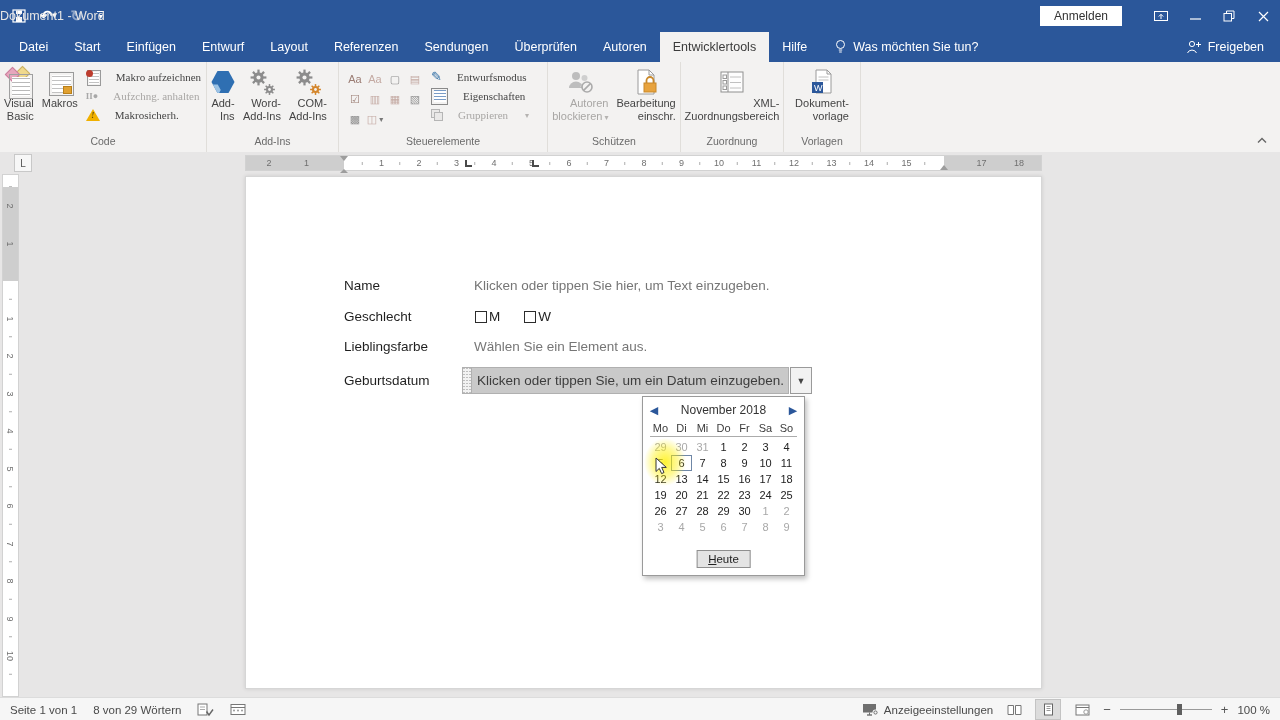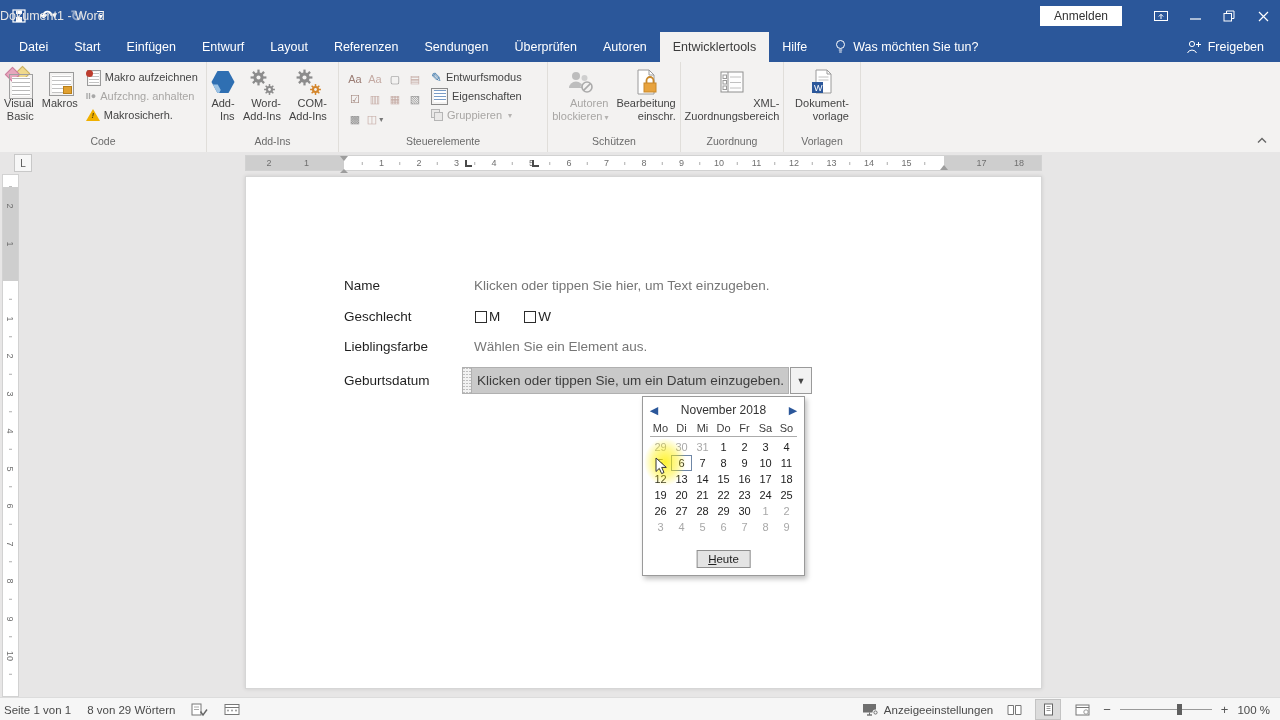--- a/index.html
+++ b/index.html
@@ -30,21 +30,21 @@
   
   .ribbon{position:absolute;left:0;top:62px;width:1280px;height:90px;background:#f3f2f1;border-bottom:1px solid #dedcd9;display:flex;}
   .rgroup{position:relative;border-right:1px solid #e0deda;display:flex;flex-direction:column;}
   .rg-body{display:flex;flex:1;padding-top:2px;}
   .rg-label{height:17px;text-align:center;font-size:10.5px;color:#6a6a6a;}
   .bigbtn{display:flex;flex-direction:column;align-items:center;padding:3px 4px 0 4px;}
   .bigbtn .bicon{height:30px;display:flex;align-items:center;justify-content:center;}
   .bigbtn .blbl{font-size:11px;line-height:12.5px;color:#444;text-align:right;white-space:nowrap;}
   .bigbtn.dis .blbl{color:#a8a6a4;}
   .smallcol{display:flex;flex-direction:column;justify-content:flex-start;padding:5px 2px 0 4px;gap:3px;}
-  .smallbtn{display:flex;align-items:center;gap:4px;font-size:11px;color:#444;height:16px;white-space:nowrap;}
+  .smallbtn{display:flex;align-items:center;gap:15px;font-size:11px;color:#444;height:16px;white-space:nowrap;font-family:Liberation Serif, serif;}
   .smallbtn.dis{color:#a8a6a4;}
   .dd{font-size:8px;color:#777;margin-left:2px;}
   .dis .dd{color:#b5b3b1;}
 
   
   .vb-icon{position:relative;width:26px;height:26px;display:inline-block;}
   .vb-sheet{position:absolute;left:3px;top:5px;width:18px;height:19px;background:#fff;border:1px solid #a0a0a0;
      background-image:repeating-linear-gradient(#fff 0 3px,#b9b9b9 3px 4px);background-clip:content-box;padding:2px;}
   .vb-yellow{position:absolute;left:11px;top:-1px;width:9px;height:9px;background:#f0d98c;border:1px solid #c9b063;transform:rotate(45deg);}
   .vb-pink{position:absolute;left:1px;top:0px;width:9px;height:9px;background:#e7a6bd;border:1px solid #c97f9d;transform:rotate(45deg);}
@@ -128,21 +128,21 @@
   .heute{position:absolute;left:50%;bottom:7px;transform:translateX(-50%);background:#e4e4e4;border:1px solid #8f8f8f;font-size:11.5px;color:#222;padding:2px 11px;white-space:nowrap;}
   .heute::first-letter{text-decoration:underline;}
 
   
   .hl-blob{position:absolute;left:398px;top:261px;width:42px;height:48px;border-radius:50%;z-index:7;
      background:radial-gradient(closest-side,rgba(255,240,0,.8),rgba(255,240,0,.4) 60%,rgba(255,240,0,0));}
   .cursor{position:absolute;left:409px;top:280px;z-index:8;}
 
   
   .statusbar{position:absolute;left:0;top:697px;width:1280px;height:23px;background:#f6f6f6;border-top:1px solid #dcdcdc;display:flex;align-items:center;font-size:11.5px;color:#4a4a4a;}
-  .sb-left{display:flex;align-items:center;gap:16px;padding-left:4px;}
+  .sb-left{display:flex;align-items:center;gap:16px;padding-left:10px;}
   .sb-right{margin-left:auto;display:flex;align-items:center;gap:9px;padding-right:10px;}
   .sb-item{display:flex;align-items:center;gap:5px;white-space:nowrap;}
   .viewbtn{width:24px;height:19px;display:flex;align-items:center;justify-content:center;}
   .viewbtn.active{background:#dcdcdc;border:1px solid #c3c3c3;}
   .zoomtrack{position:relative;width:92px;height:11px;}
   .zoomtrack .line{position:absolute;left:0;right:0;top:5px;border-top:1px solid #9a9a9a;}
   .zoomtrack .thumb{position:absolute;left:57px;top:0;width:5px;height:11px;background:#5f5f5f;}
   .zoomsign{font-size:13px;color:#555;line-height:11px;}
 </style>
 </head>

